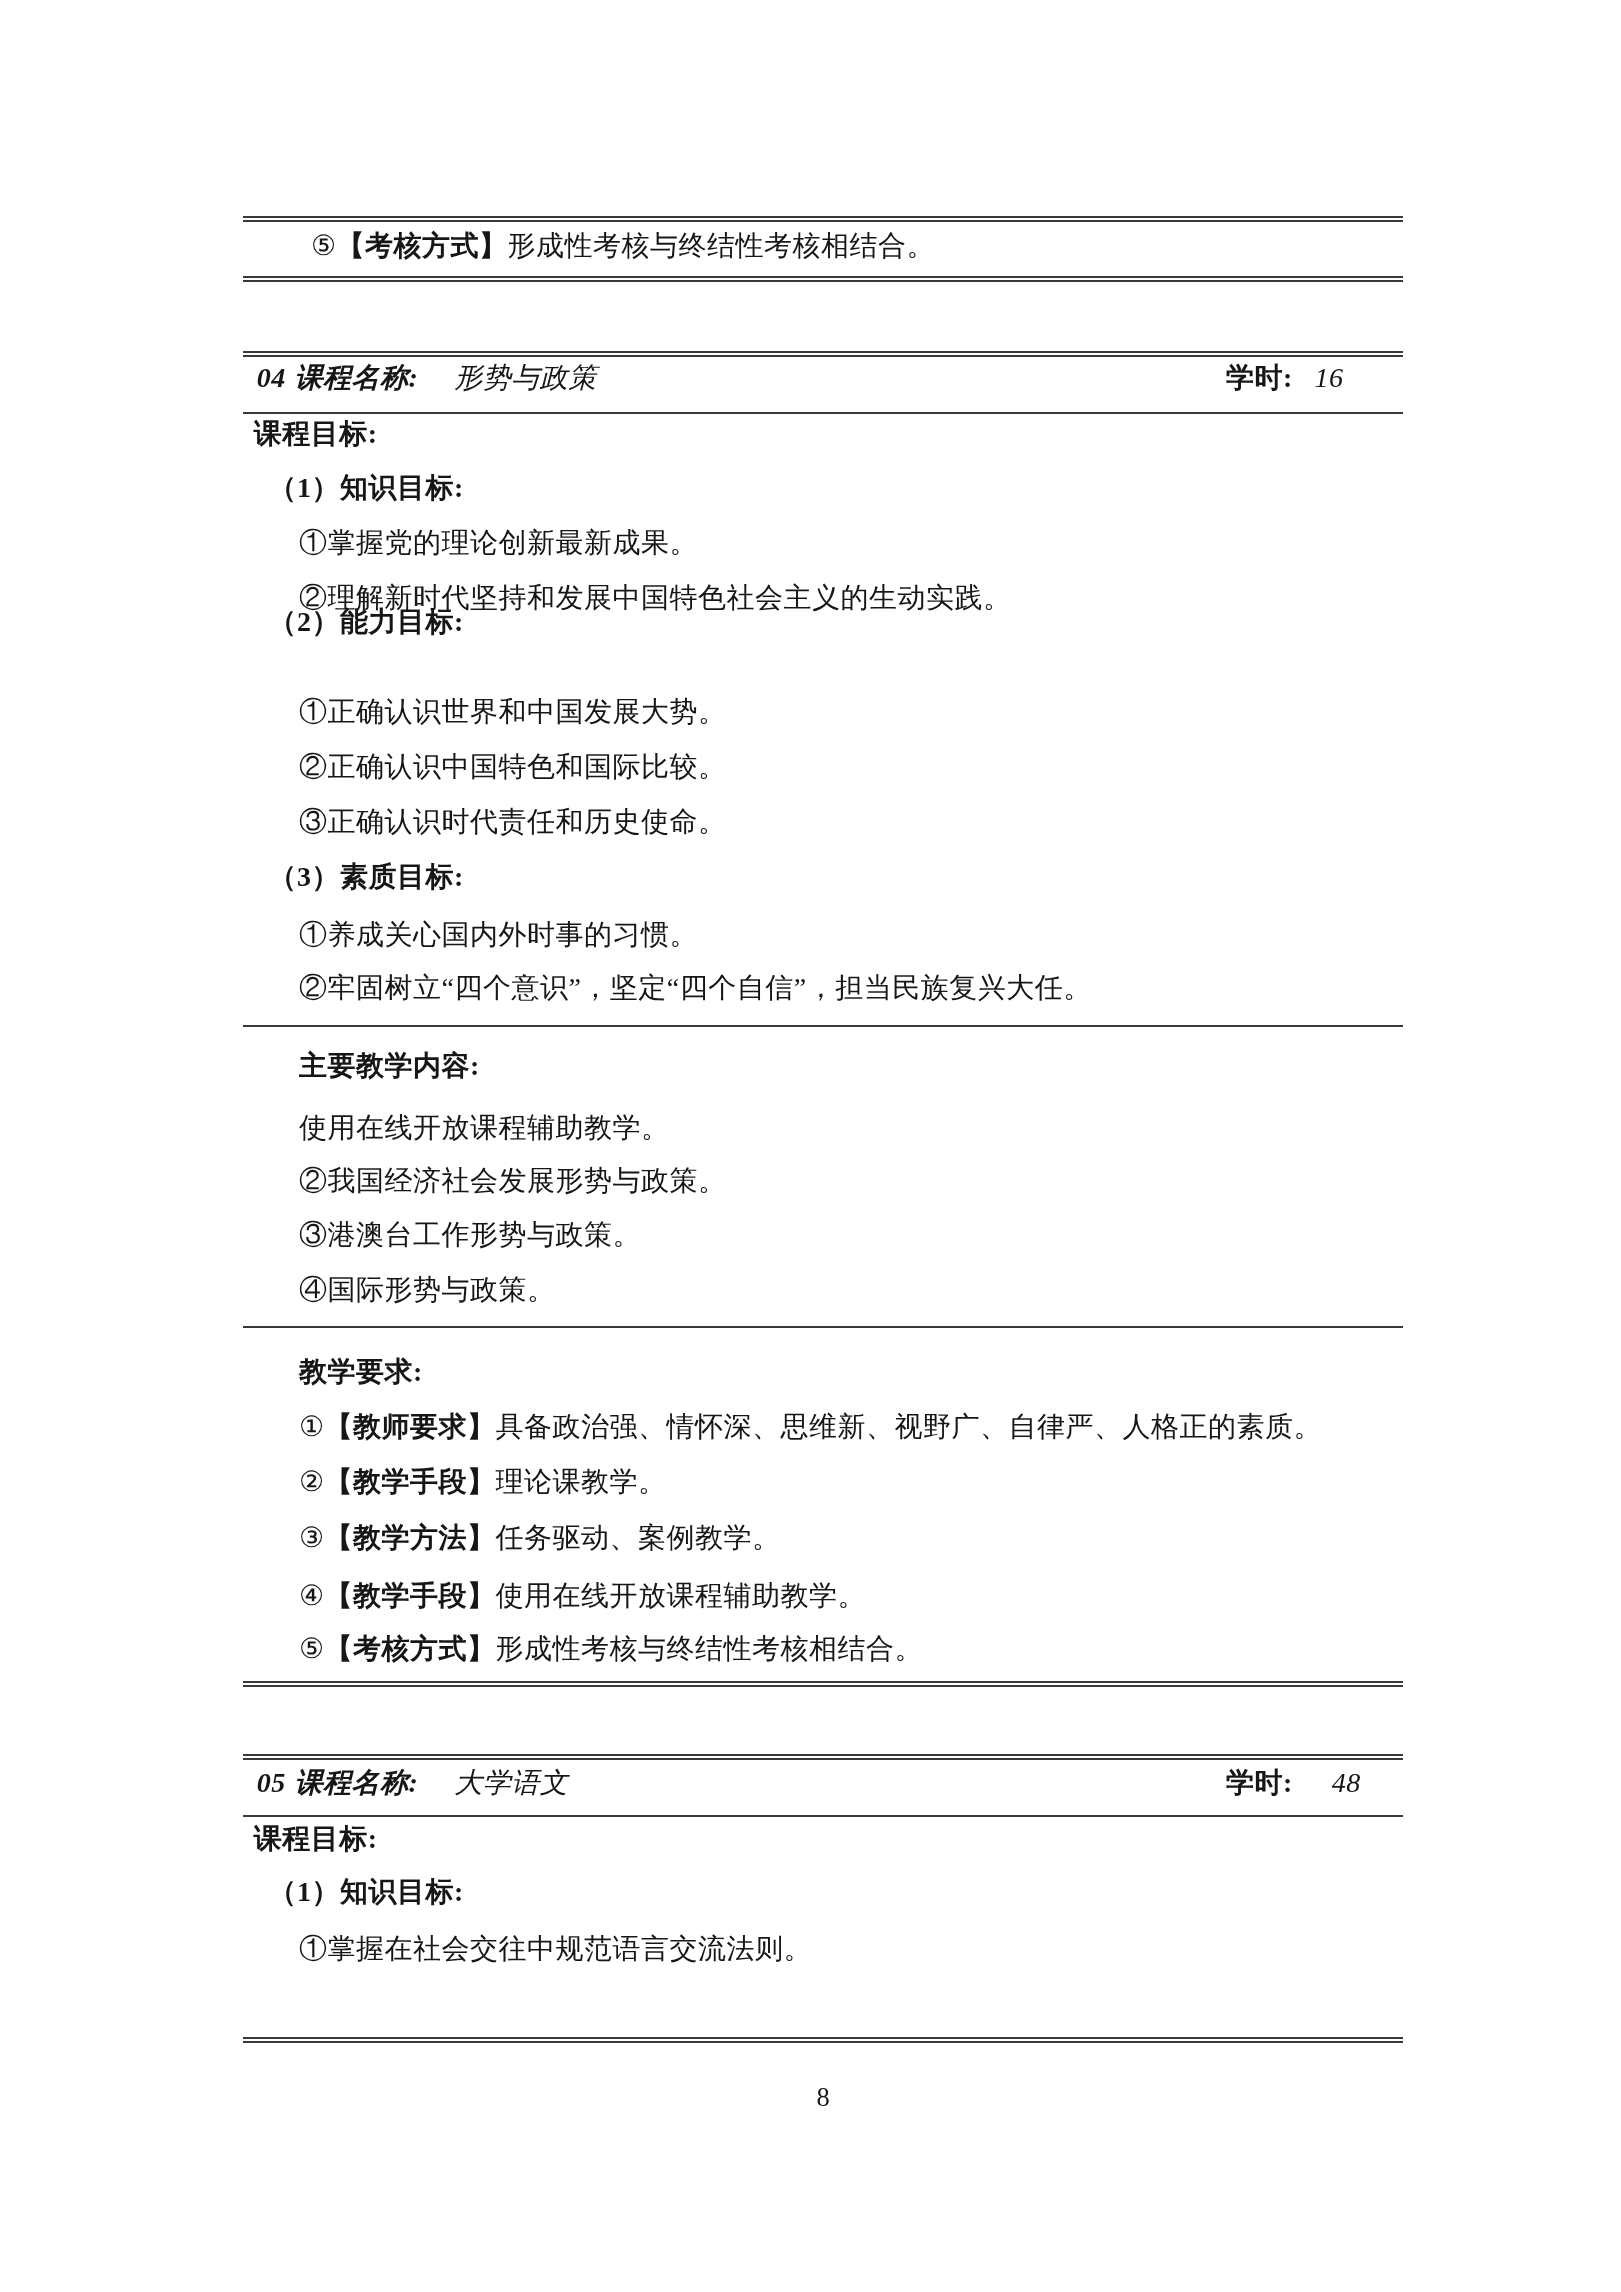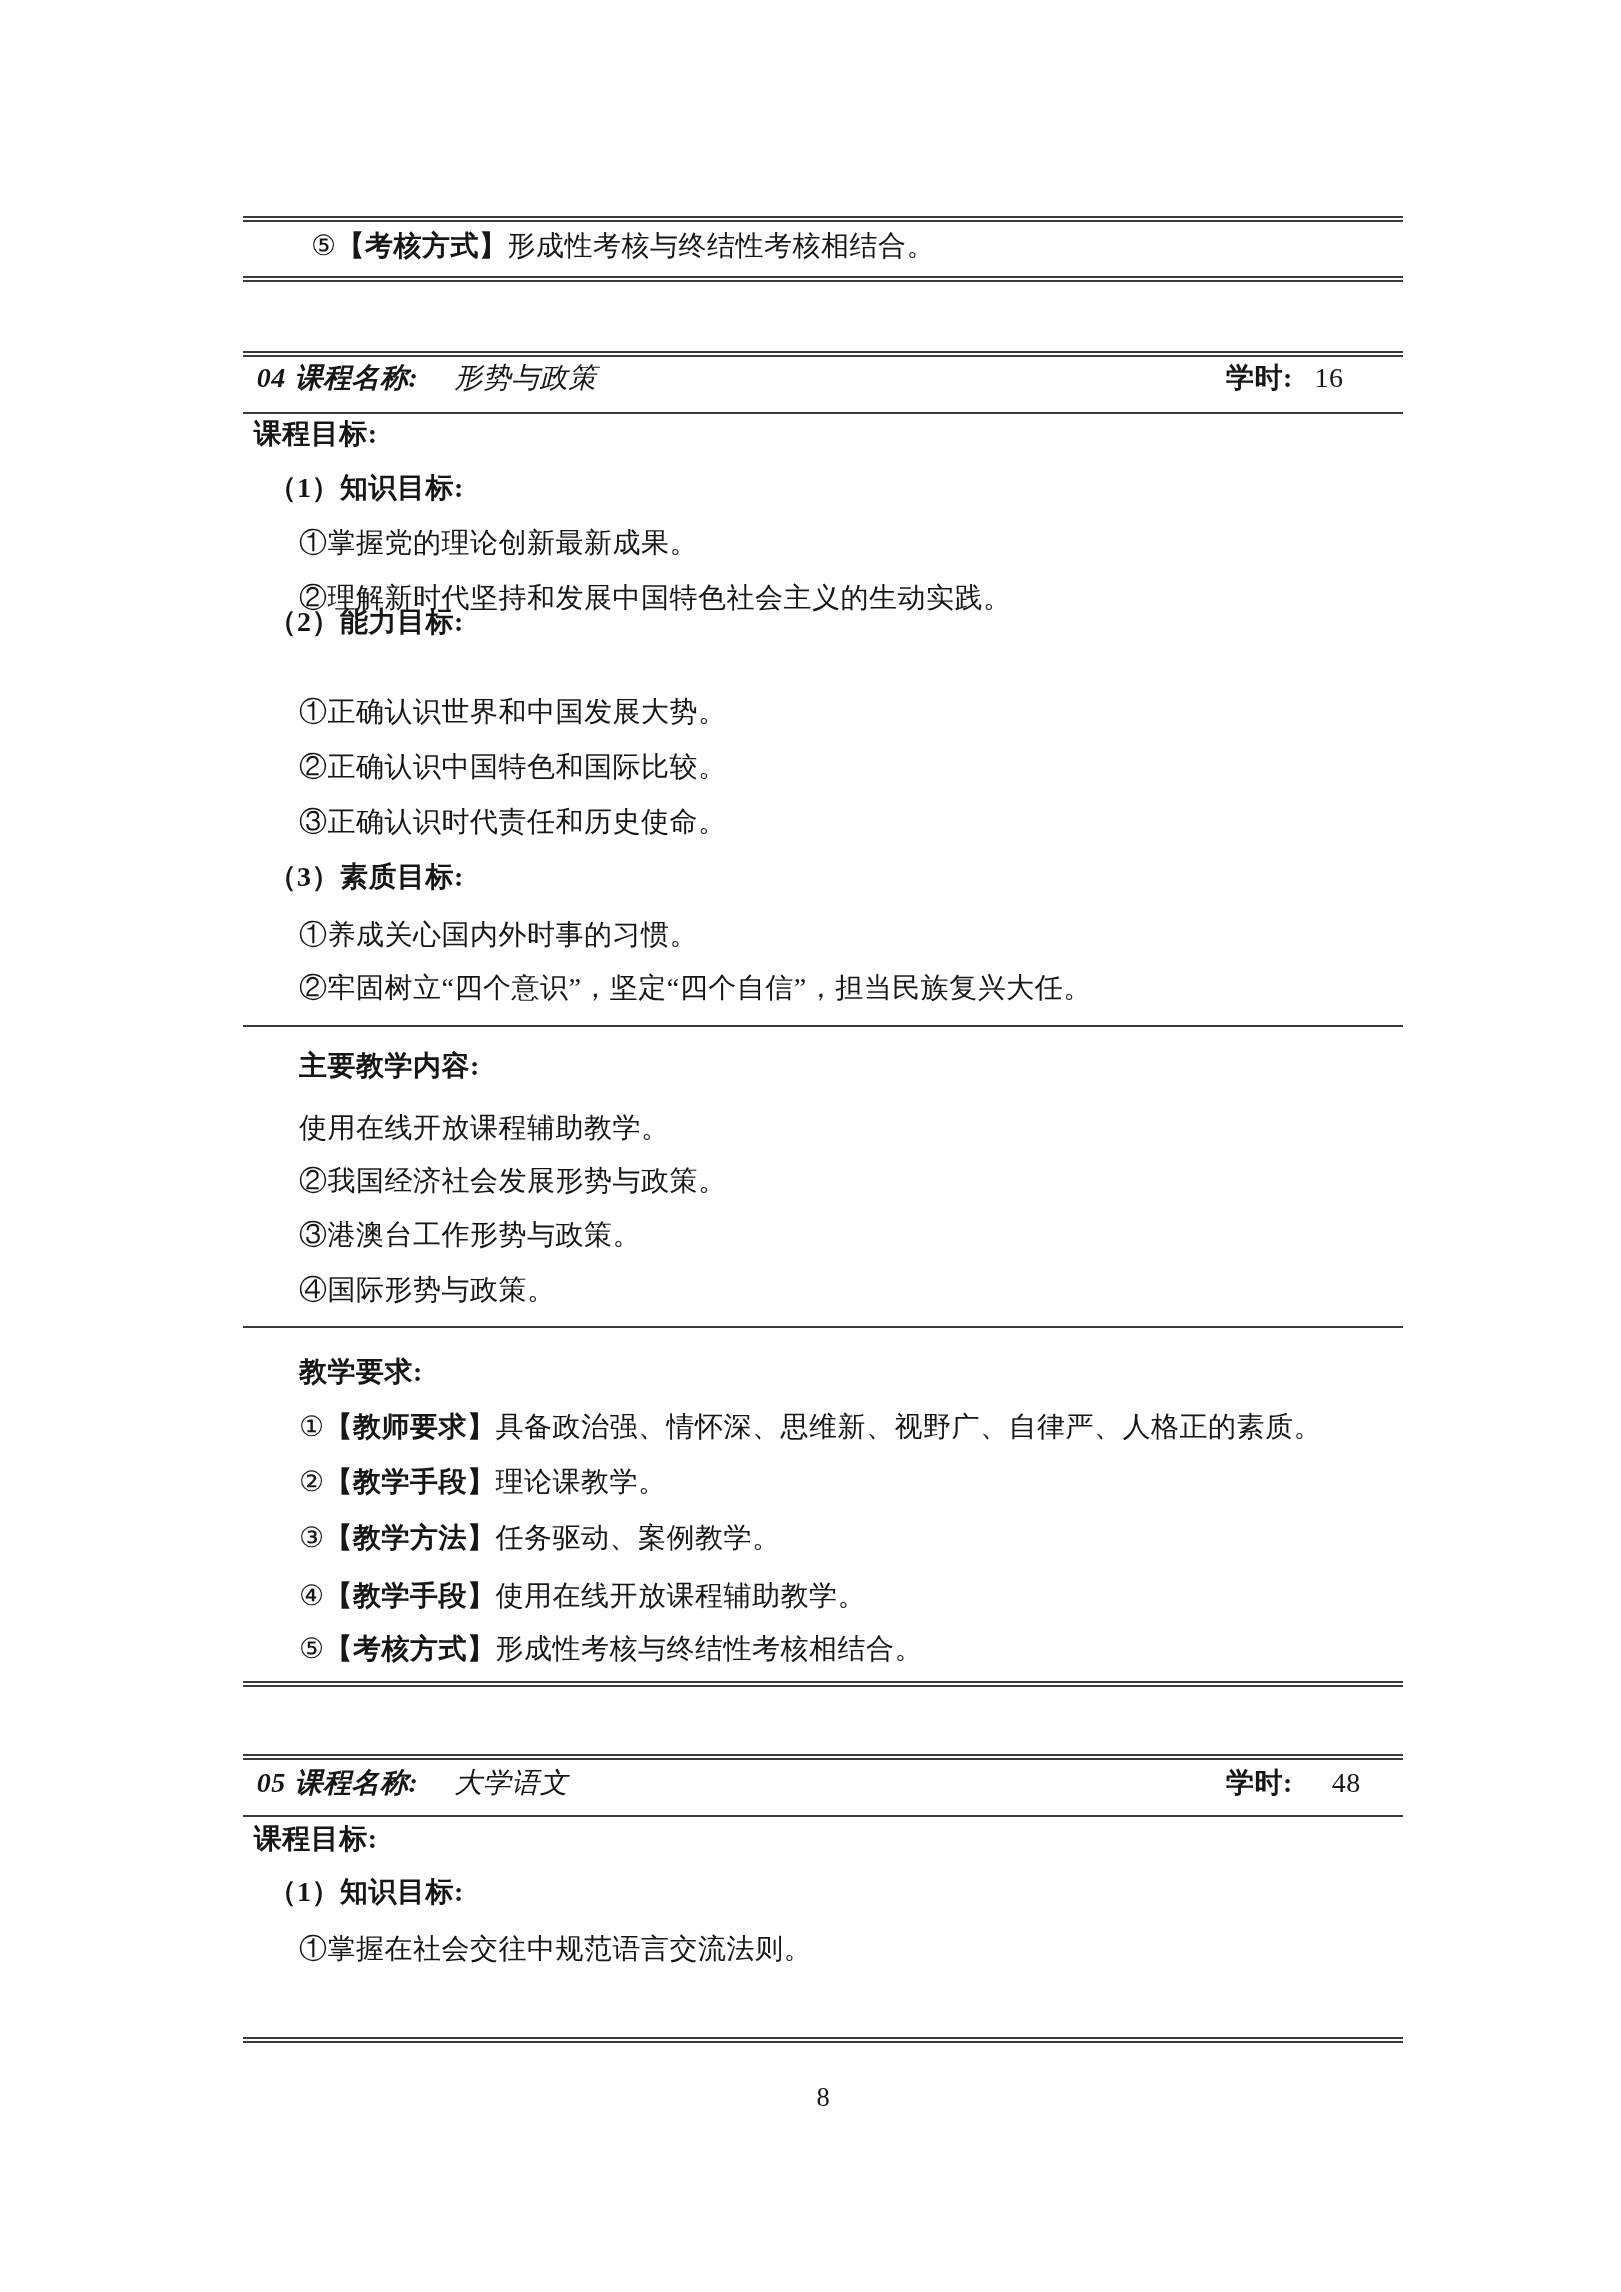--- a/index.html
+++ b/index.html
@@ -20,21 +20,21 @@
   .i2{left:56px;}
   .i3{left:68px;}
   
   .rule-s{position:absolute;left:0;width:1160px;height:0;border-top:2px solid #3a3a3a;}
   .rule-d{position:absolute;left:0;width:1160px;height:2px;border-top:2px solid #3a3a3a;border-bottom:2px solid #3a3a3a;}
   
   .hrow{left:13.7px;font-weight:bold;font-style:italic;}
   .clabel{margin-left:8.8px;}
   .cname{margin-left:36px;font-weight:normal;}
   .hours{position:absolute;left:983px;top:0;font-weight:bold;}
-  .hval{font-weight:normal;}
+  .hval{font-weight:normal;font-style:italic;}
   .g1{margin-left:21.6px;}
   .g2{margin-left:39px;}
   .pageno{position:absolute;top:2068px;left:0;width:1160px;text-align:center;font-size:26.5px;letter-spacing:0;}
 </style>
 </head>
 <body>
 
 <div class="doc">
 
   <div class="rule-d" style="top:202px"></div>

